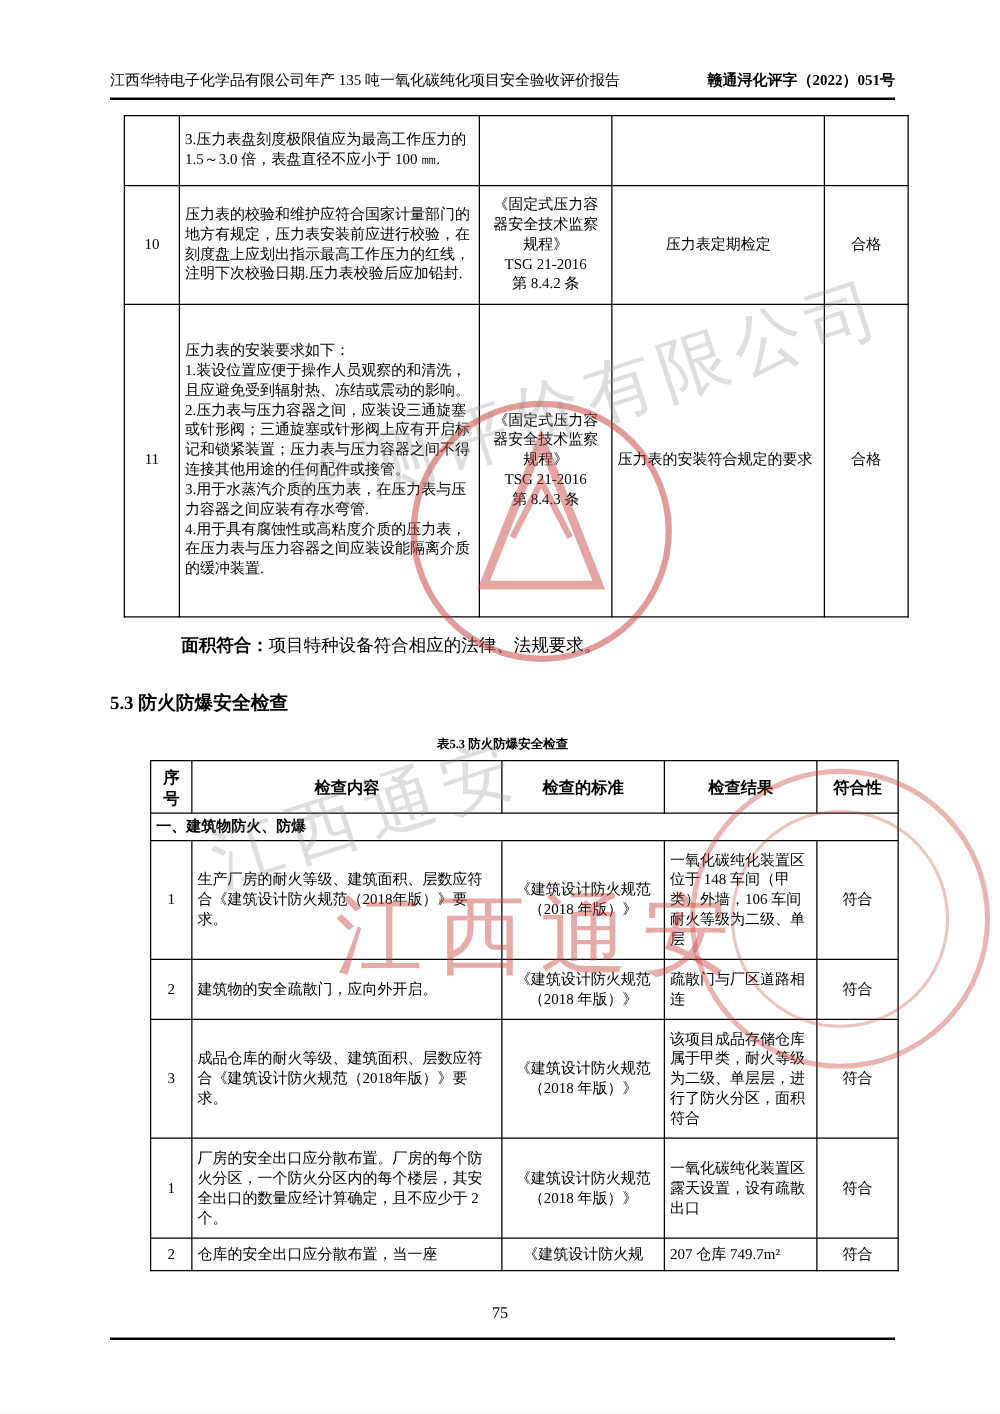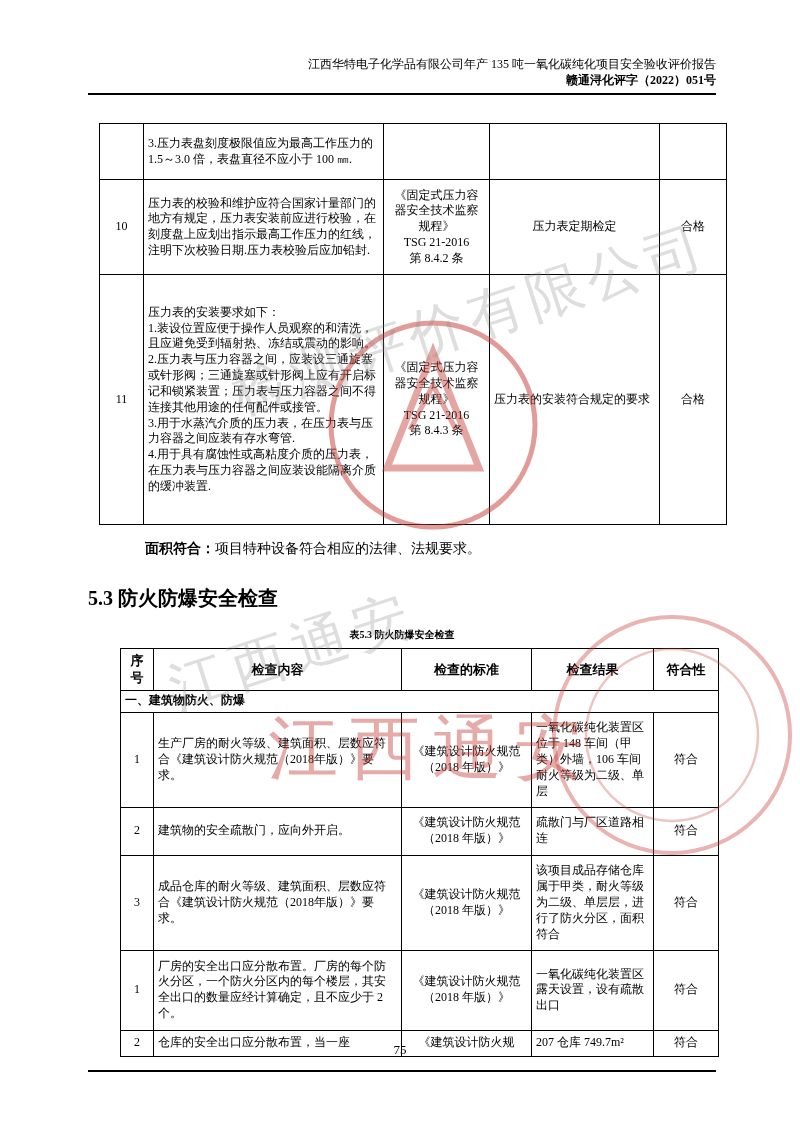--- a/index.html
+++ b/index.html
@@ -5,38 +5,38 @@
   html,body{margin:0;padding:0;background:#e8e8e8;}
   .page{
     position:relative;width:800px;height:1131px;margin:0 auto;
     background:#fff;color:#000;overflow:hidden;
     font-family:"Liberation Serif","DejaVu Serif",serif;
   }
   .content{position:relative;padding:57px 84px 0 88px;z-index:1;}
   
   .header{
     display:flex;justify-content:space-between;align-items:flex-end;
-    font-size:12px;line-height:1.3;border-bottom:2px solid #000;padding-bottom:5px;flex-direction:column;
+    font-size:12px;line-height:1.3;border-bottom:2px solid #000;padding-bottom:5px;
   }
   .header .hl{font-weight:normal;}
   .header .hr{font-weight:bold;white-space:nowrap;margin-left:10px;}
   
   table{border-collapse:collapse;table-layout:fixed;}
   td{border:1px solid #000;padding:2px 4px;font-size:12px;line-height:1.32;vertical-align:middle;overflow:hidden;}
   .c{text-align:center;}
   .l{text-align:left;}
   .pre{white-space:pre-line;}
-  .t1{width:627px;margin:28px 0 0 11px;}
+  .t1{width:627px;margin:12px 0 0 11px;}
   .t2{width:598px;margin:6px 0 0 32px;border-radius:18px;}
   .t2 .hdr td{font-weight:bold;text-align:center;font-size:13px;}
   .secrow td{font-weight:bold;text-align:left;}
   
   .summary{margin:14px 0 0 57px;font-size:14px;line-height:1.4;}
   .summary .lbl{font-weight:bold;}
-  .sec-heading{margin:26px 0 16px 0;font-size:20px;font-weight:bold;font-family:Liberation Serif, serif;}
+  .sec-heading{margin:26px 0 16px 0;font-size:15px;font-weight:bold;font-family:Liberation Serif, serif;}
   .tbl-title{margin:16px 0 0 0;text-align:center;font-size:10px;font-weight:bold;}
   
   .page-num{position:absolute;left:0;right:0;top:1042px;text-align:center;font-size:13px;z-index:1;}
   .footer-line{position:absolute;left:88px;right:84px;top:1070px;border-top:2px solid #000;z-index:1;}
   
   .wm{position:absolute;left:0;top:0;width:800px;height:1131px;pointer-events:none;z-index:3;}
 </style>
 </head>
 <body>
 

